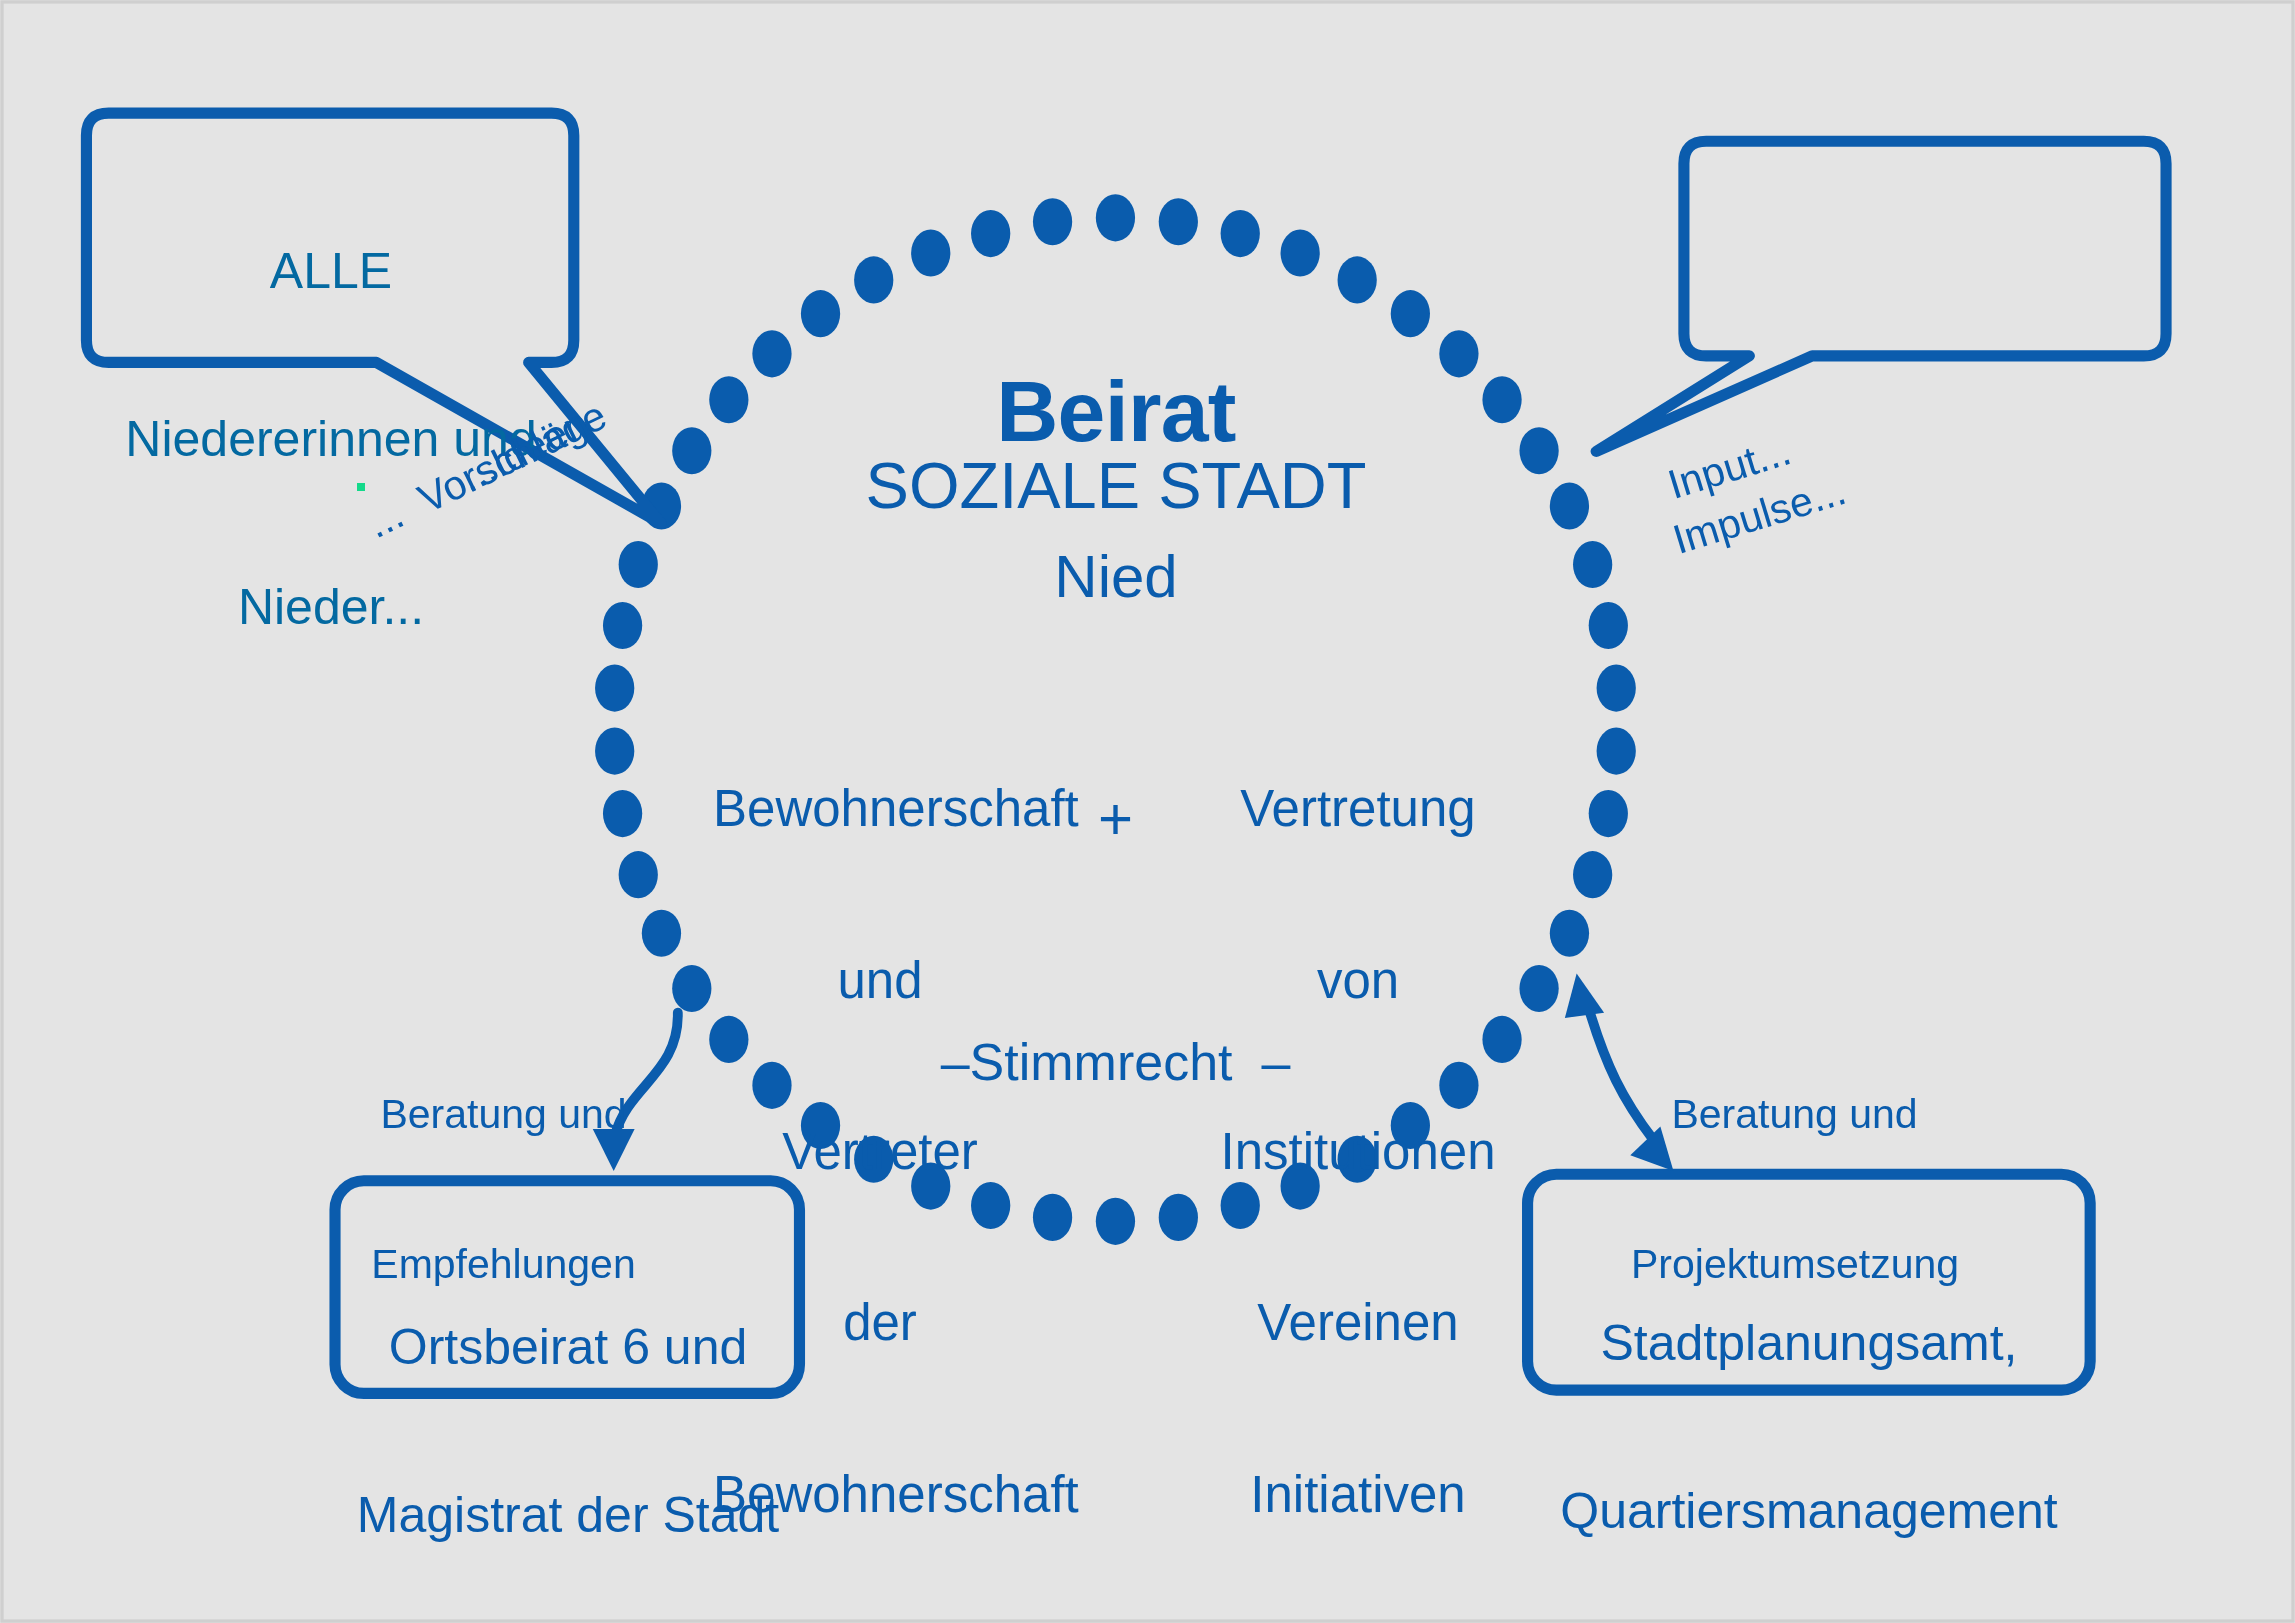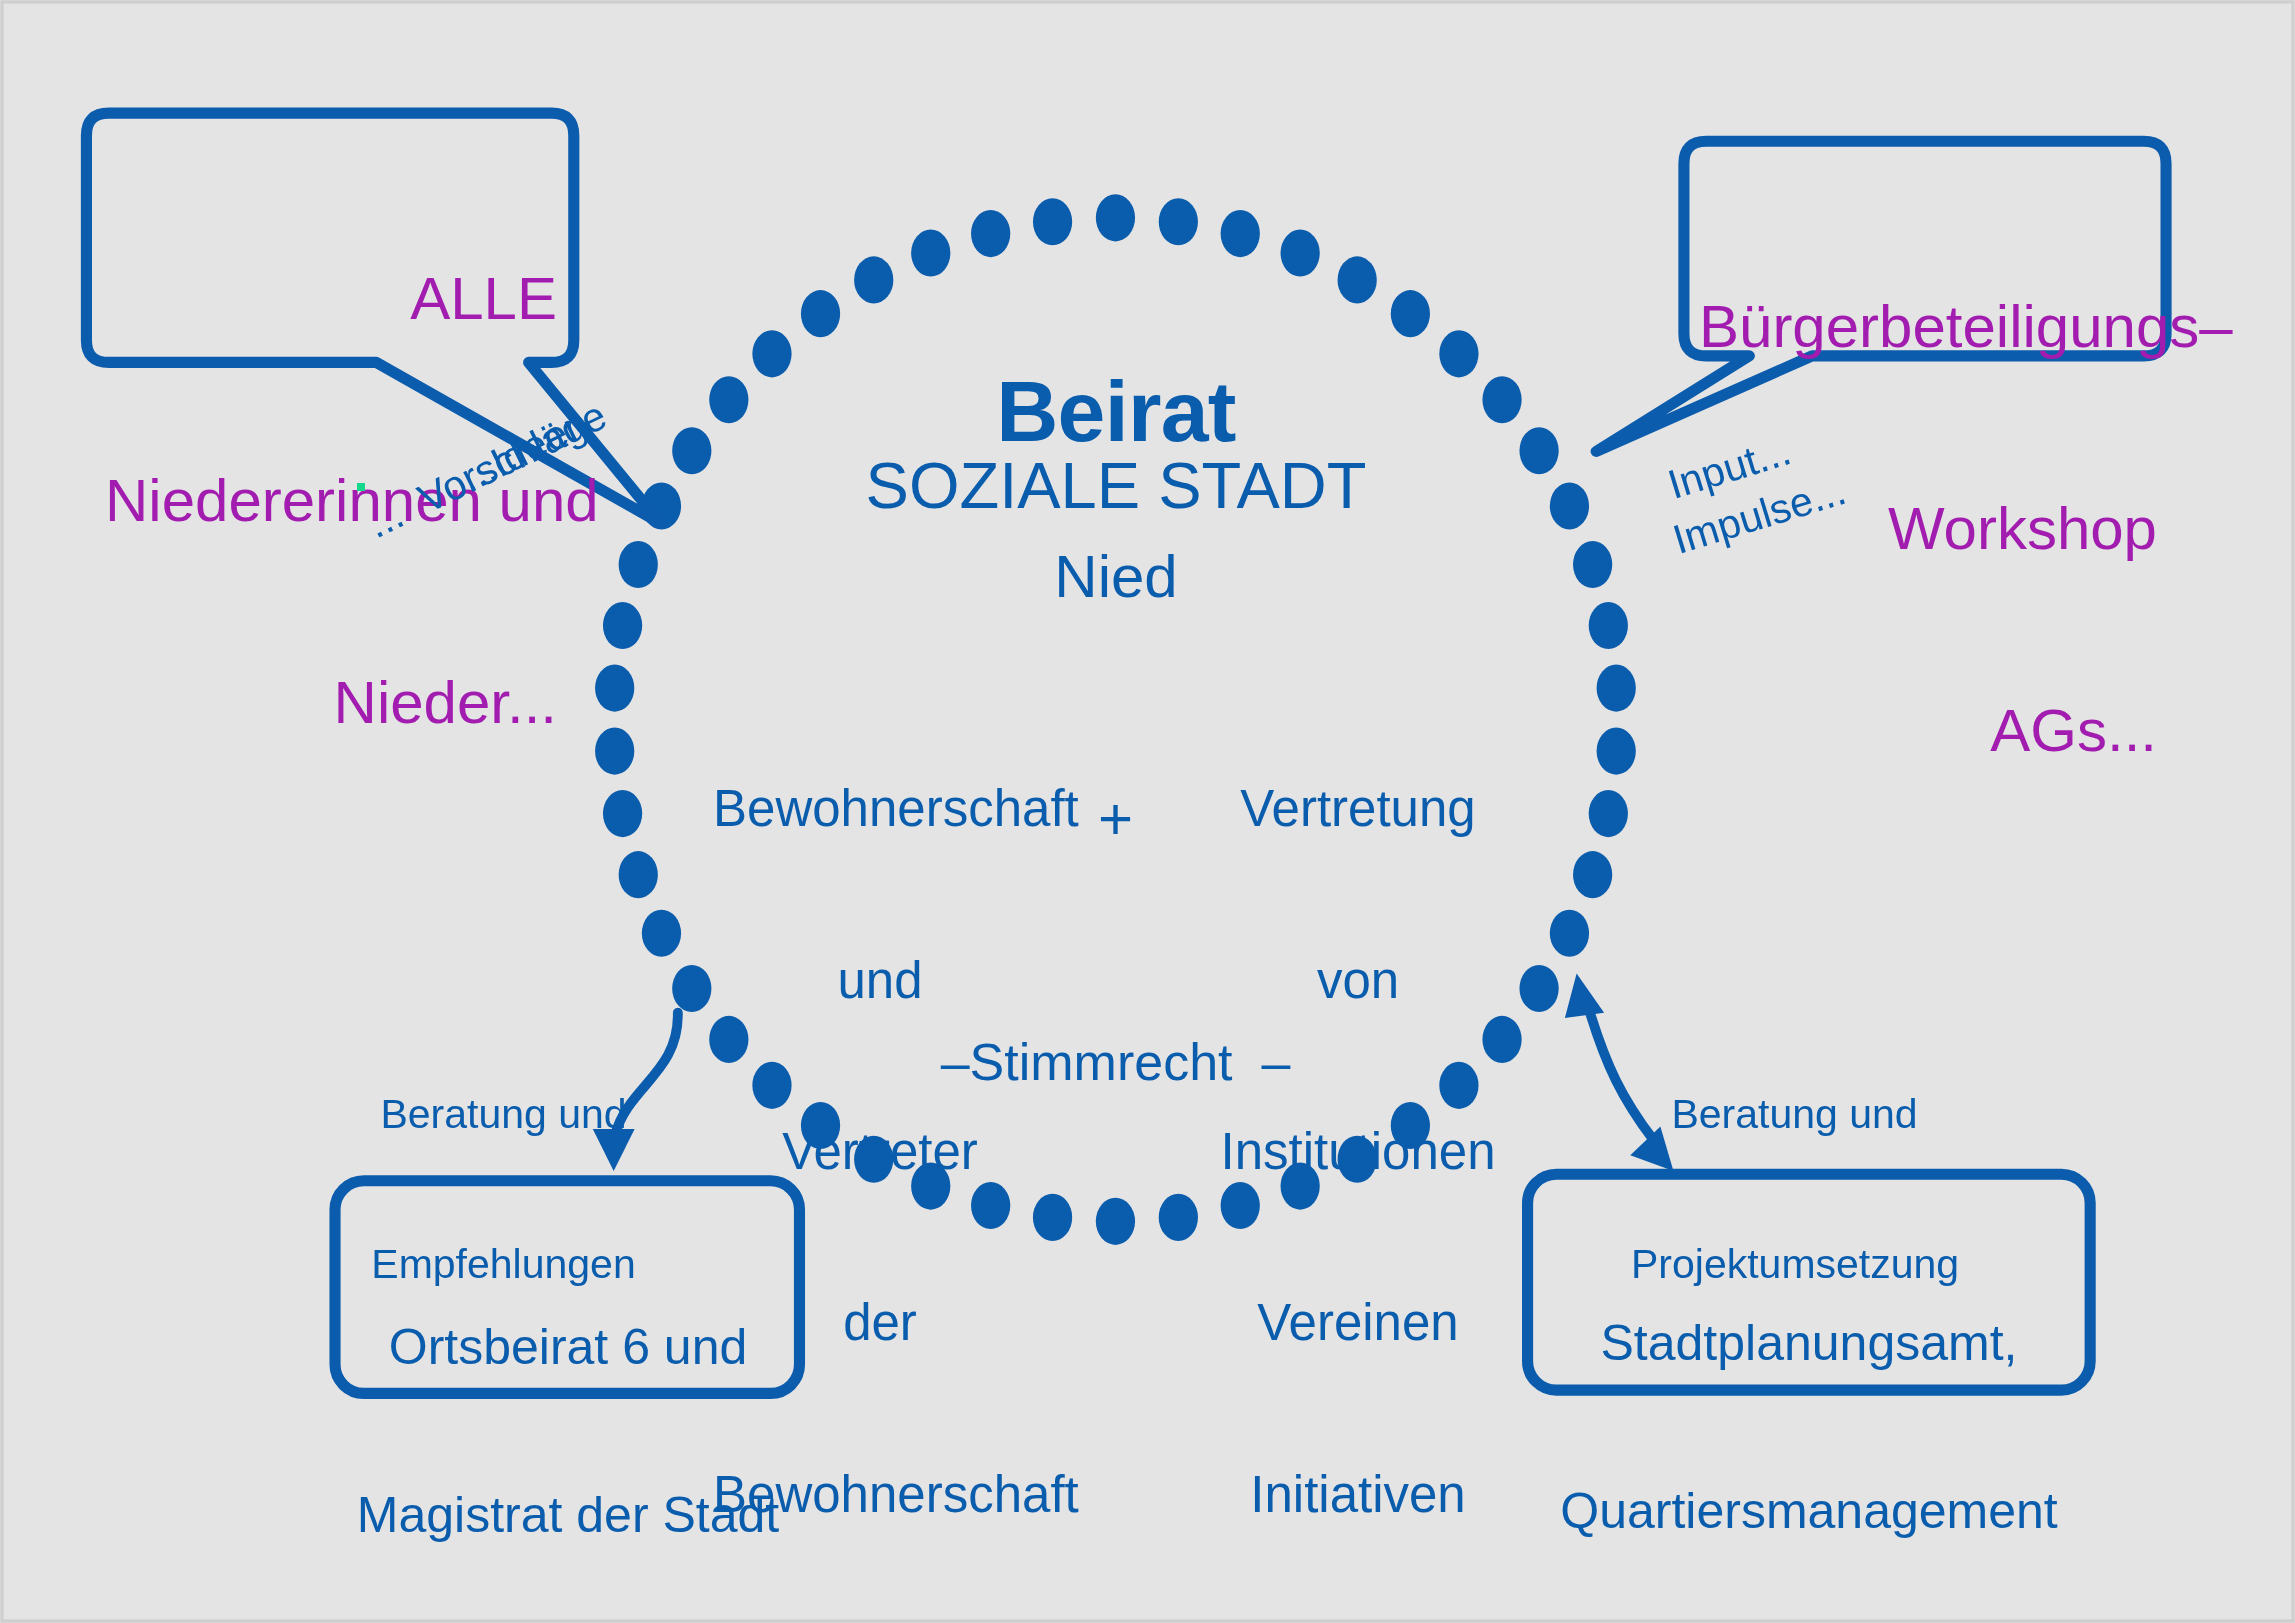--- a/index.html
+++ b/index.html
@@ -8,21 +8,21 @@
     width:2295px;height:1623px;
     background:#e4e4e4;
     font-family:"Liberation Sans", sans-serif;
     overflow:hidden;
   }
   #stage{position:relative;width:2295px;height:1623px;background:#e4e4e4;}
   #stage > svg{position:absolute;left:0;top:0;width:2295px;height:1623px;}
   .txt{position:absolute;color:#0a5cad;line-height:1.12;white-space:pre;}
   .ctr{text-align:center;}
   
-  .bubble-text{font-size:60px;text-align:right;color:#a21caf;}
+  .bubble-text{font-size:50px;text-align:center;color:#0369a1;}
   
   .box-text{font-size:50px;text-align:center;color:#0a5cad;}
   
   .title-main{font-size:86px;font-weight:bold;letter-spacing:-0.7px;}
   .title-sub{font-size:65px;}
   .title-sub2{font-size:60px;}
   
   .col{font-size:51px;text-align:center;}
   .plus{font-size:60px;}
   .stimm{font-size:52px;}
@@ -136,25 +136,20 @@
       <polygon points="2558,1790 2492,1766 2538,1722" fill="#0b5cad"></polygon>
     </g>
   </svg>
 
   <div class="txt bubble-text" style="left:105px;top:131px;width:452px;">
     <div>ALLE</div>
     <div>Niedererinnen und</div>
     <div>Nieder...</div>
   </div>
 
-  <div class="txt bubble-text" style="left:1699px;top:159px;width:458px;">
-    <div>Bürgerbeteiligungs–</div>
-    <div>Workshop</div>
-    <div>AGs...</div>
-  </div>
 
   <div class="txt title-main ctr" style="left:789px;top:363px;width:654px;">Beirat</div>
   <div class="txt title-sub ctr" style="left:789px;top:450px;width:654px;">SOZIALE STADT</div>
   <div class="txt title-sub2 ctr" style="left:789px;top:543px;width:654px;">Nied</div>
 
   <div class="txt col" style="left:713px;top:666px;width:334px;">
     <div>Bewohnerschaft</div>
     <div>und</div>
     <div>Vertreter</div>
     <div>der</div>

